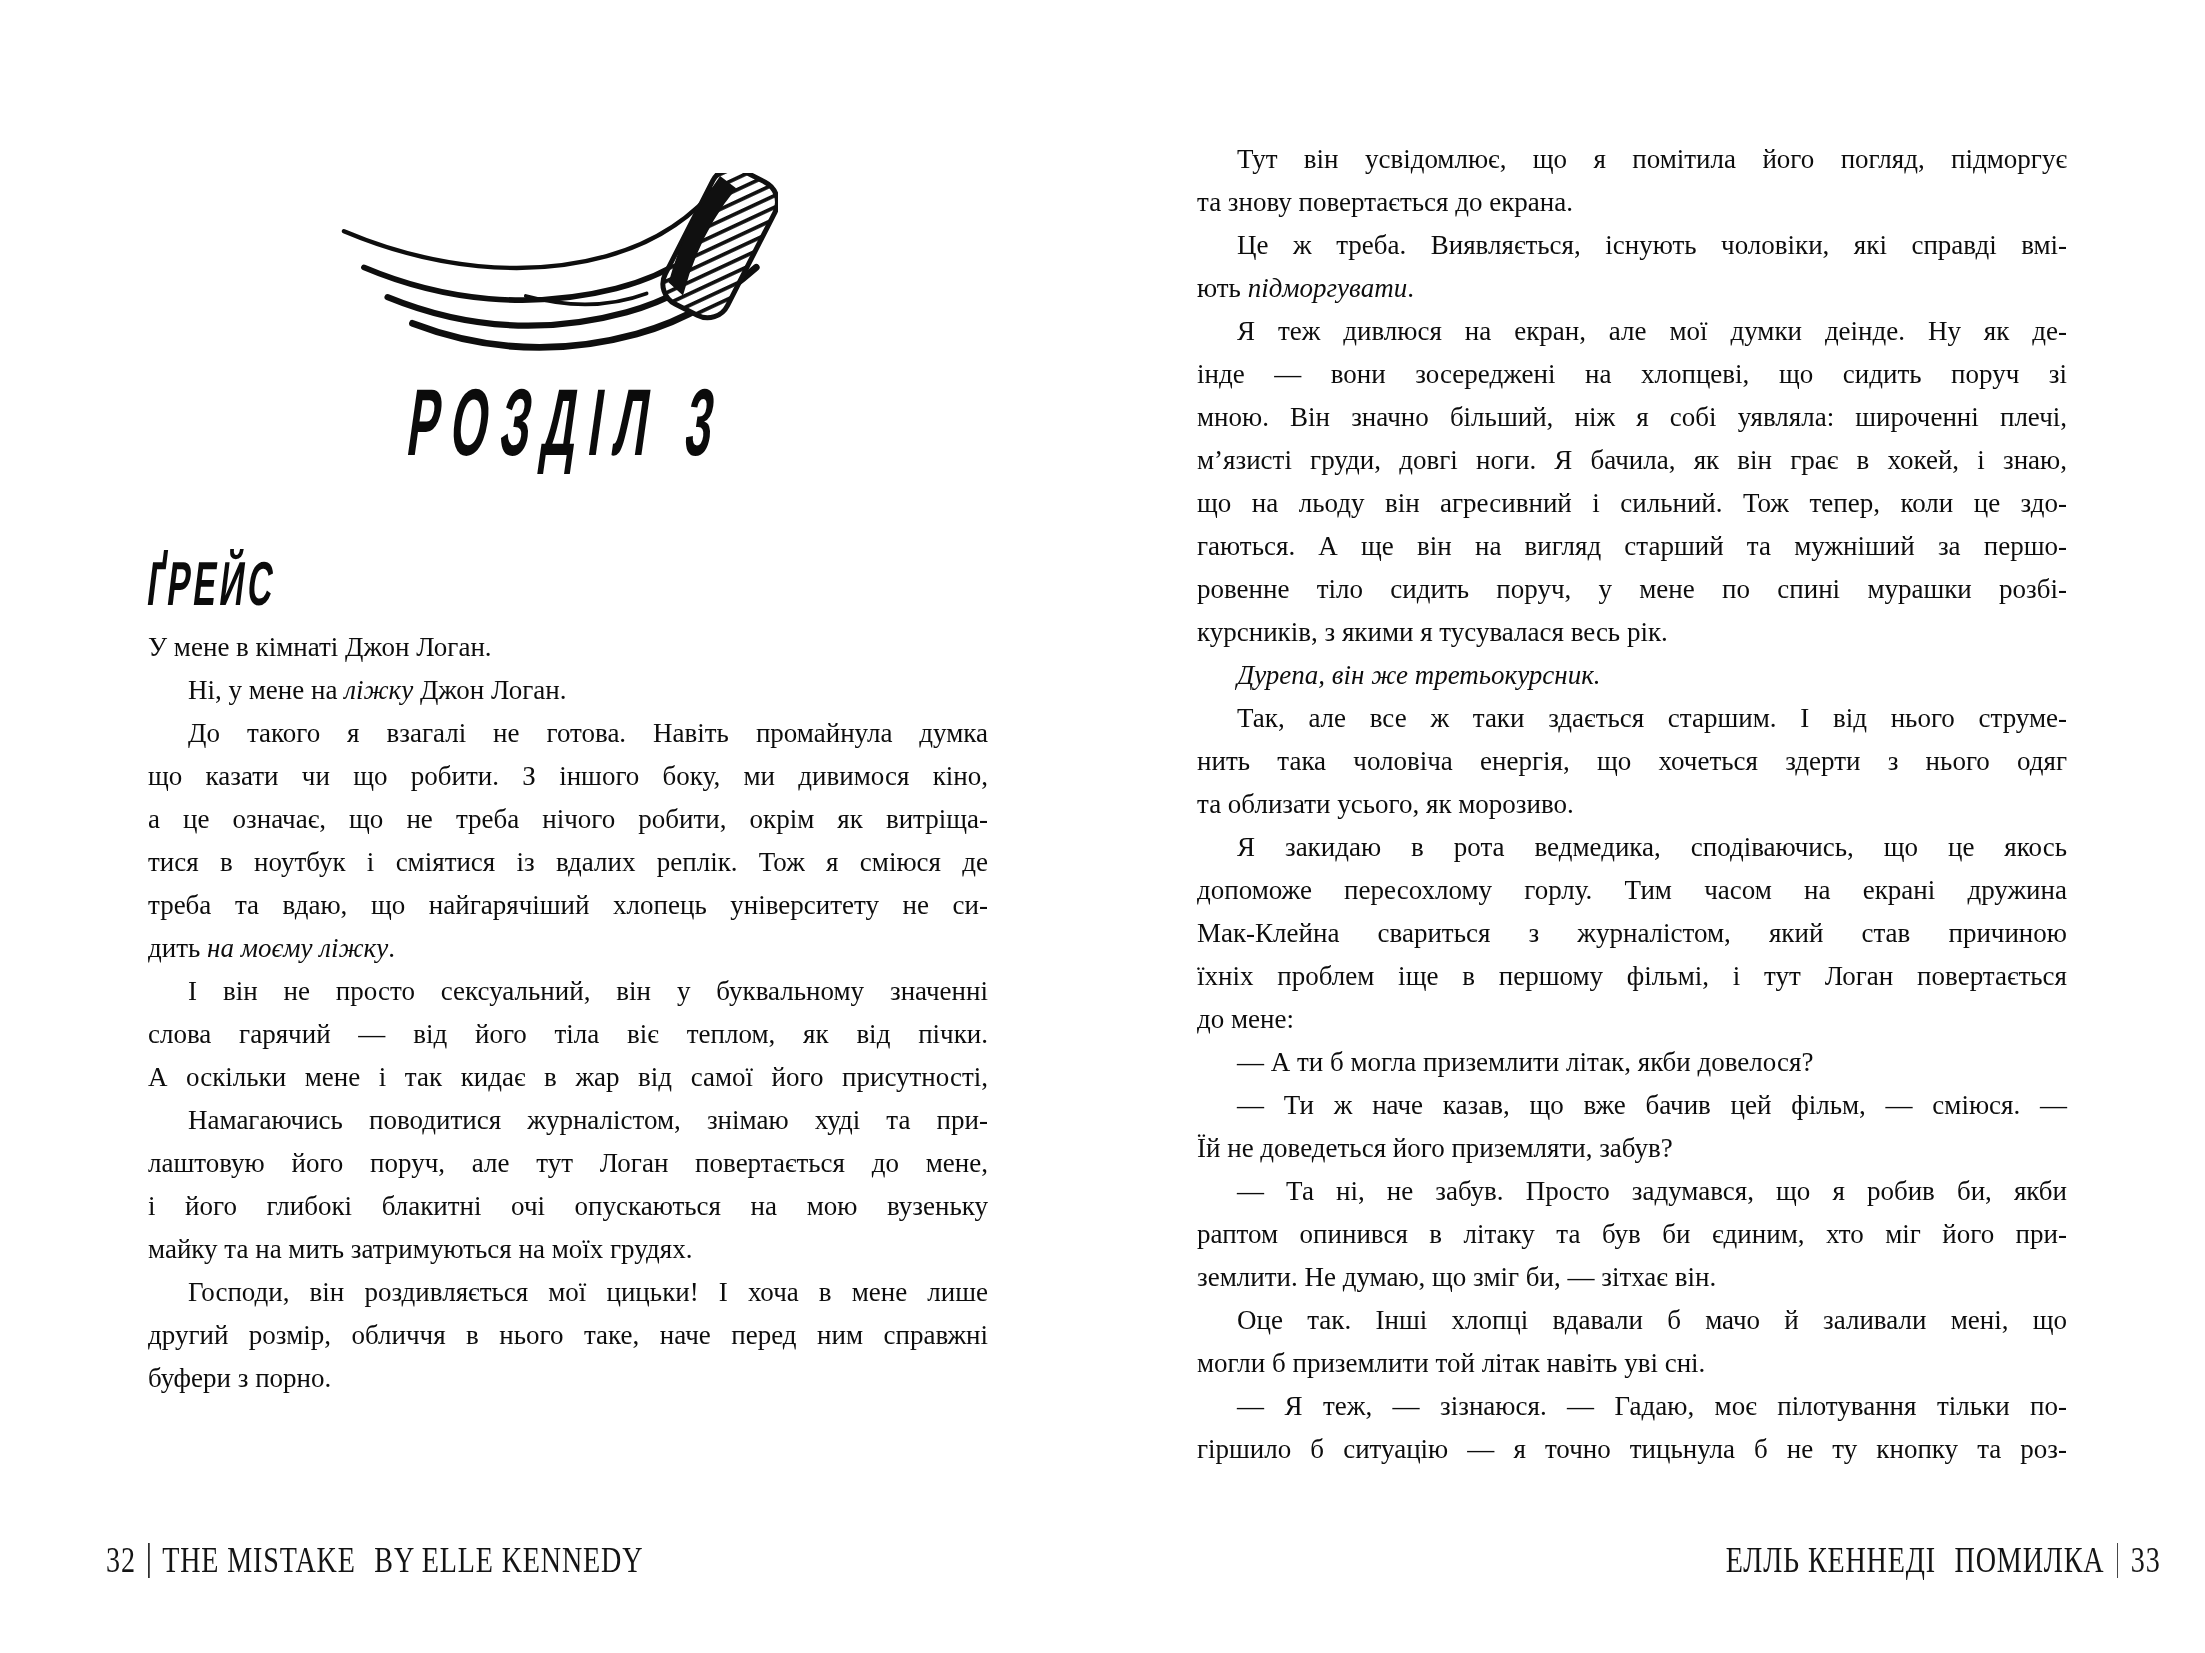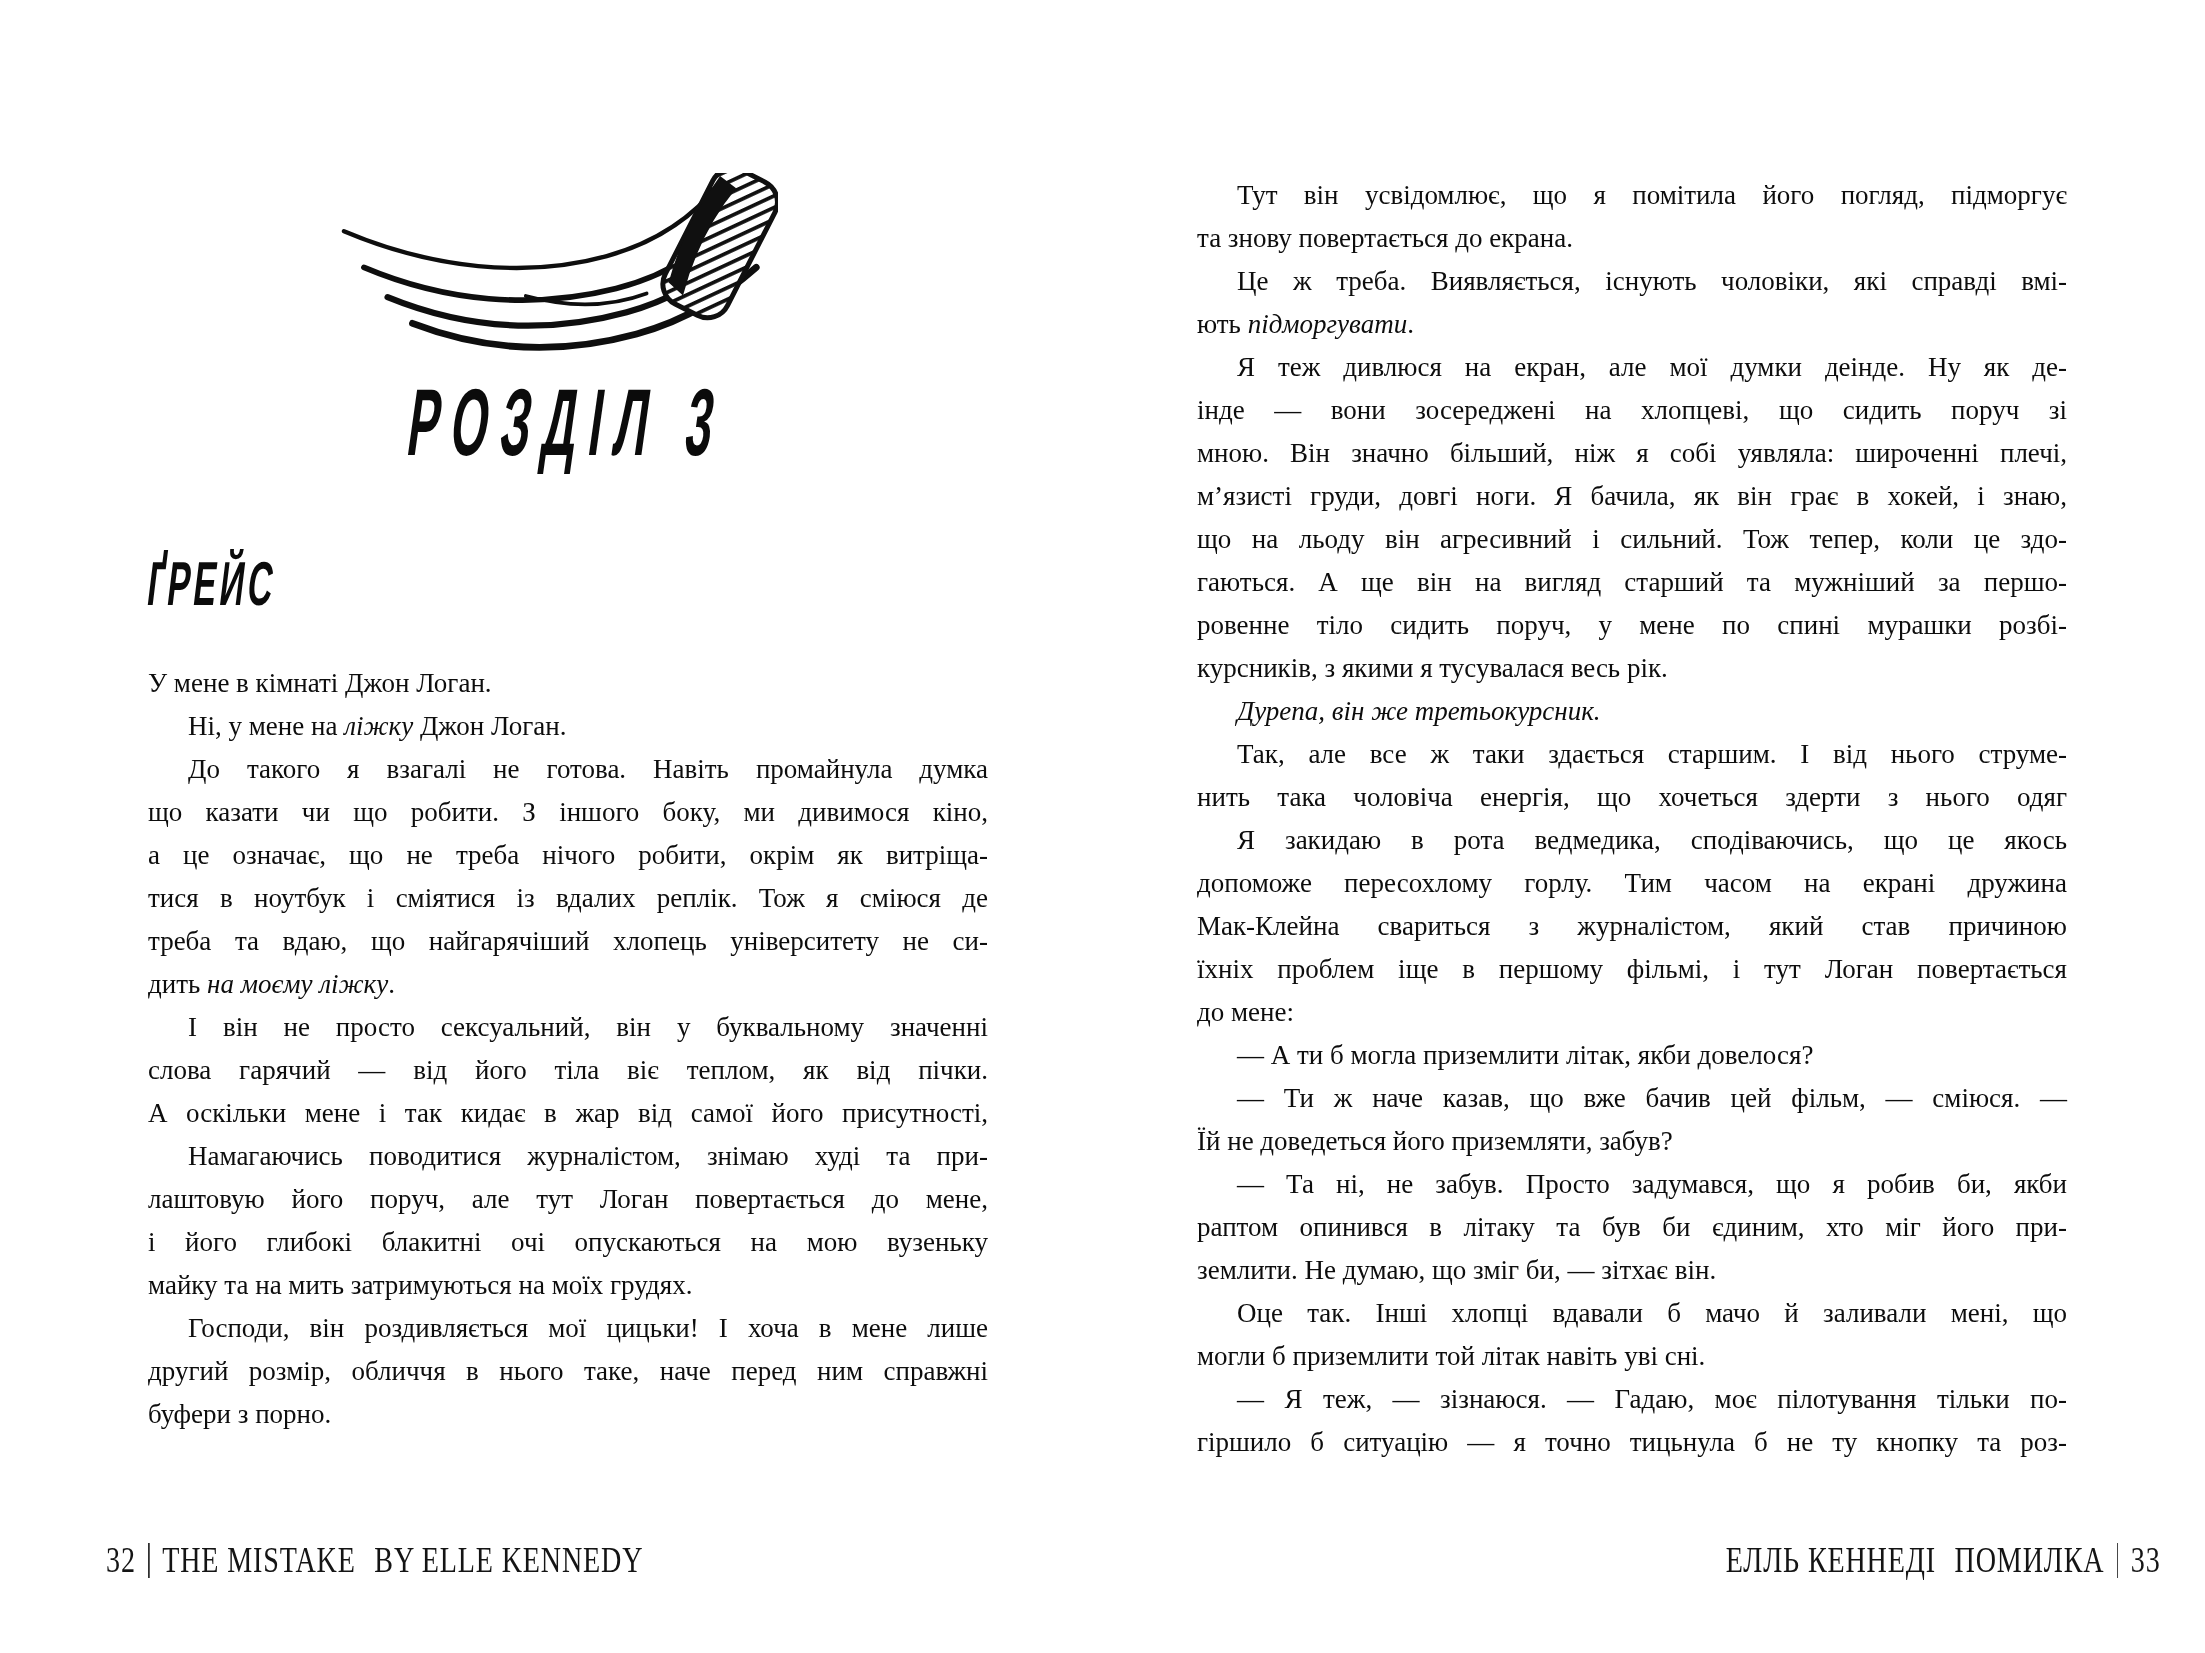--- a/index.html
+++ b/index.html
@@ -28,21 +28,21 @@
   
   .pov-heading{
     position:absolute;left:148px;top:553px;
     font-family:"Liberation Sans",sans-serif;
     font-weight:700;font-size:62px;line-height:1;
     letter-spacing:0.10em;white-space:nowrap;
     transform:skewX(-7deg) scaleX(0.55);transform-origin:left center;
     color:#0b0b0b;
   }
   
-  .bodycol{position:absolute;font-size:27px;margin-top:36px;}
+  .bodycol{position:absolute;font-size:27px;}
   .bodycol-left{left:148px;top:626px;width:840px;}
   .bodycol-right{left:1197px;top:138px;width:870px;}
   .line{
     height:43px;line-height:43px;
     text-align:justify;text-align-last:justify;
   }
   .line.end{text-align-last:left;}
   .line.ind{padding-left:40px;}
   .line em{font-style:italic;}
   
@@ -122,20 +122,21 @@
       <div class="line"><span>інде — вони зосереджені на хлопцеві, що сидить поруч зі</span></div>
       <div class="line"><span>мною. Він значно більший, ніж я собі уявляла: широченні плечі,</span></div>
       <div class="line"><span>м’язисті груди, довгі ноги. Я бачила, як він грає в хокей, і знаю,</span></div>
       <div class="line"><span>що на льоду він агресивний і сильний. Тож тепер, коли це здо-</span></div>
       <div class="line"><span>гаються. А ще він на вигляд старший та мужніший за першо-</span></div>
       <div class="line"><span>ровенне тіло сидить поруч, у мене по спині мурашки розбі-</span></div>
       <div class="line end"><span>курсників, з якими я тусувалася весь рік.</span></div>
       <div class="line ind end"><em>Дурепа, він же третьокурсник.</em></div>
       <div class="line ind"><span>Так, але все ж таки здається старшим. І від нього струме-</span></div>
       <div class="line"><span>нить така чоловіча енергія, що хочеться здерти з нього одяг</span></div>
+      <div class="line end"><span>та облизати усього, як морозиво.</span></div>
       <div class="line ind"><span>Я закидаю в рота ведмедика, сподіваючись, що це якось</span></div>
       <div class="line"><span>допоможе пересохлому горлу. Тим часом на екрані дружина</span></div>
       <div class="line"><span>Мак-Клейна свариться з журналістом, який став причиною</span></div>
       <div class="line"><span>їхніх проблем іще в першому фільмі, і тут Логан повертається</span></div>
       <div class="line end"><span>до мене:</span></div>
       <div class="line ind end"><span>— А ти б могла приземлити літак, якби довелося?</span></div>
       <div class="line ind"><span>— Ти ж наче казав, що вже бачив цей фільм, — сміюся. —</span></div>
       <div class="line end"><span>Їй не доведеться його приземляти, забув?</span></div>
       <div class="line ind"><span>— Та ні, не забув. Просто задумався, що я робив би, якби</span></div>
       <div class="line"><span>раптом опинився в літаку та був би єдиним, хто міг його при-</span></div>

